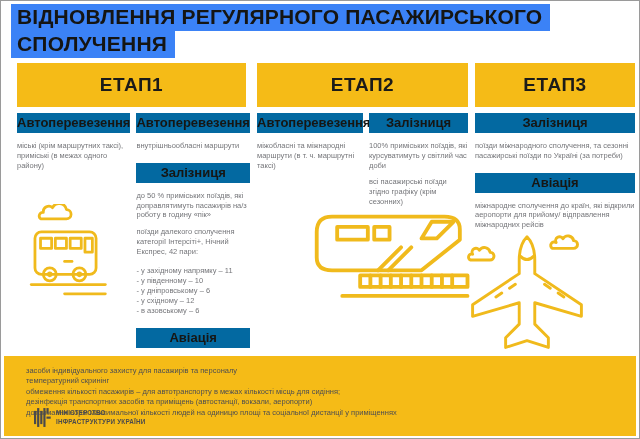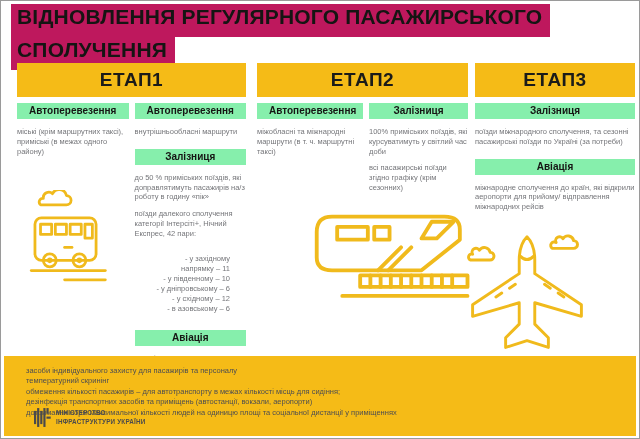--- a/index.html
+++ b/index.html
@@ -4,46 +4,46 @@
 <style>
   html,body{margin:0;padding:0;background:#e8e8e8;}
   .page{
     position:relative;width:640px;height:439px;background:#ffffff;
     border:1px solid #9a9a9a;box-sizing:border-box;overflow:hidden;
     font-family:"Liberation Sans","DejaVu Sans",sans-serif;
   }
   
   .title{position:absolute;top:3px;left:10px;}
   .title .hl{
-    display:table;background:#be185d;color:#151513;
+    display:table;background:#3b82f6;color:#151513;
     font-size:21px;font-weight:bold;letter-spacing:.2px;
-    padding:2px 8px 9px 6px;line-height:1.05;white-space:nowrap;
+    padding:2px 8px 3px 6px;line-height:1.05;white-space:nowrap;
   }
   
   .stages{position:absolute;top:62px;left:16px;display:flex;}
   .stage{position:relative;flex:none;}
   .stage1{width:229px;}
   .stage2{width:211px;margin-left:11px;}
   .stage3{width:160px;margin-left:7px;}
   .stage-header{
-    background:#F5BB17;height:34px;display:flex;align-items:center;justify-content:center;
+    background:#F5BB17;height:44px;display:flex;align-items:center;justify-content:center;
     font-size:19px;font-weight:bold;color:#1b1b19;letter-spacing:.5px;
   }
   .cols{display:flex;gap:6px;margin-top:6px;}
   .stage1 .col{flex:1;}
   .stage2 .col-a{width:106px;}
   .stage2 .col-b{width:99px;}
   .stage3 .col{width:100%;}
   .subheader{
-    background:#86efac;color:#161614;font-size:10px;font-weight:bold;
-    text-align:center;padding:2px 12px 3px;margin:0 0 8px;
+    background:#0369a1;color:#161614;font-size:13px;font-weight:bold;
+    text-align:center;padding:2px 0 3px;margin:0 0 8px;
   }
   .subheader.mt{margin-top:12px;}
   .body-p{font-size:7.5px;color:#75767a;line-height:1.3;margin:0 0 7px;}
-  .list{list-style:none;margin:16px;padding:0;font-size:7.5px;color:#75767a;line-height:1.32;text-align:right;}
+  .list{list-style:none;margin:0;padding:0;font-size:7.5px;color:#75767a;line-height:1.32;}
   
   .icon-line{stroke:#F0BA1C;fill:none;stroke-width:3;stroke-linecap:round;stroke-linejoin:round;}
   .bus-icon{display:block;margin:34px 0 0 8px;width:94px;height:100px;}
   .train-icon{position:absolute;left:46px;top:146px;width:168px;height:92px;}
   .plane-icon{position:absolute;left:-14px;top:164px;width:132px;height:136px;}
   
   .cond-heading{
     position:absolute;top:326px;left:18px;font-size:25px;font-weight:bold;
     color:#121212;letter-spacing:.5px;white-space:nowrap;
   }

